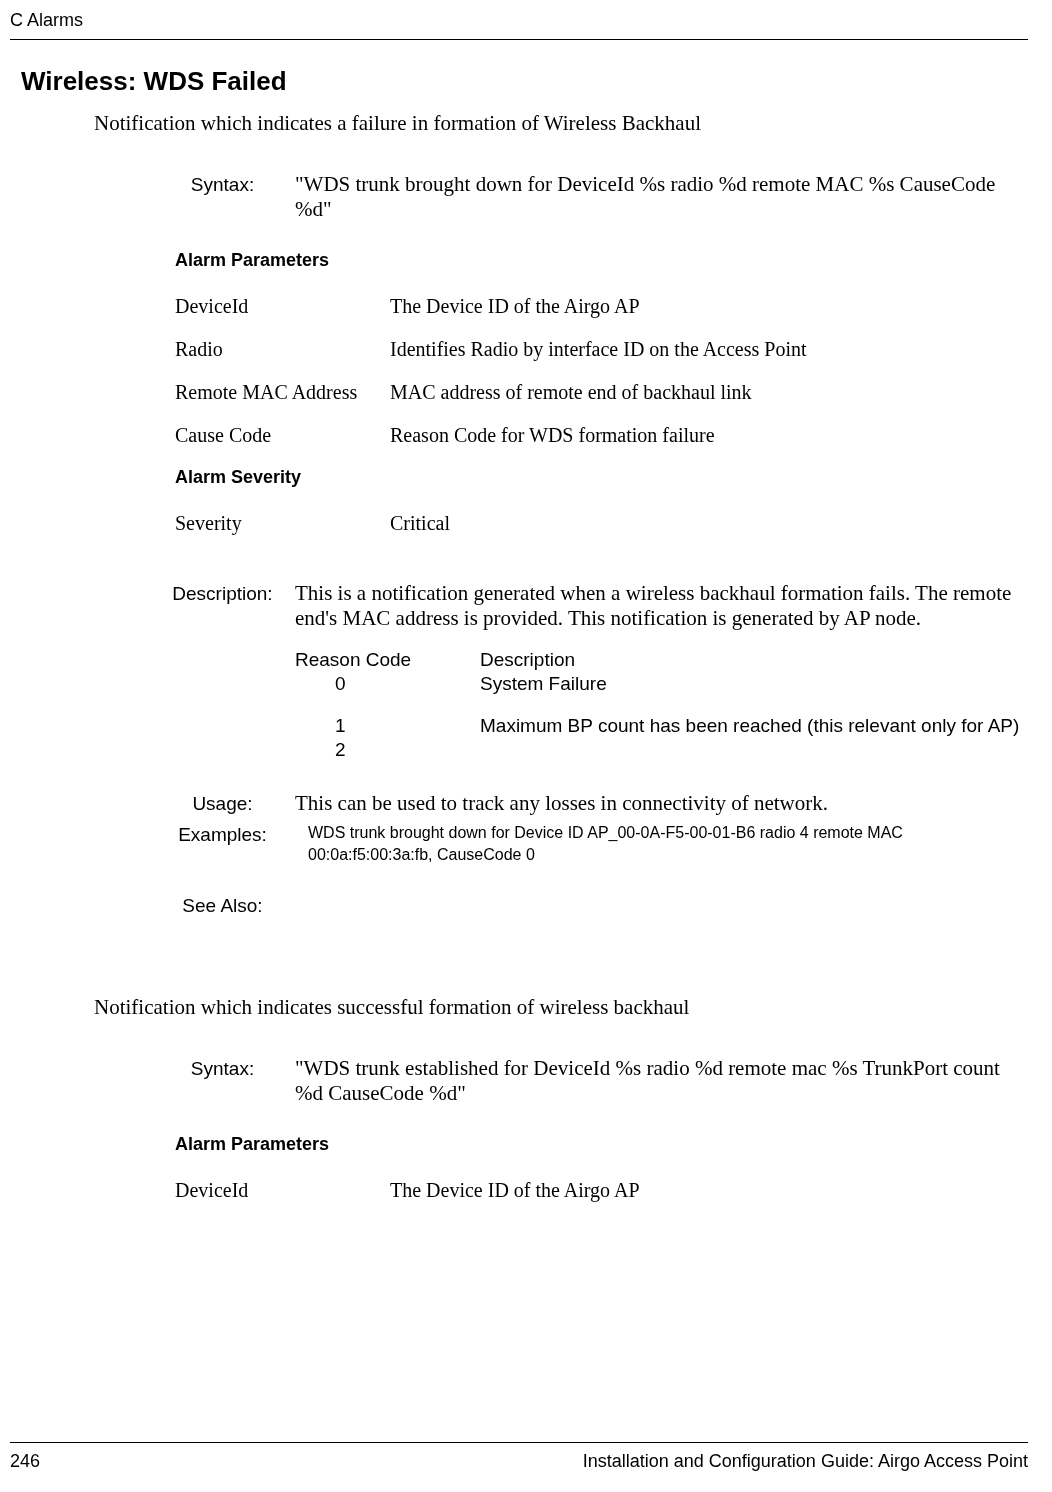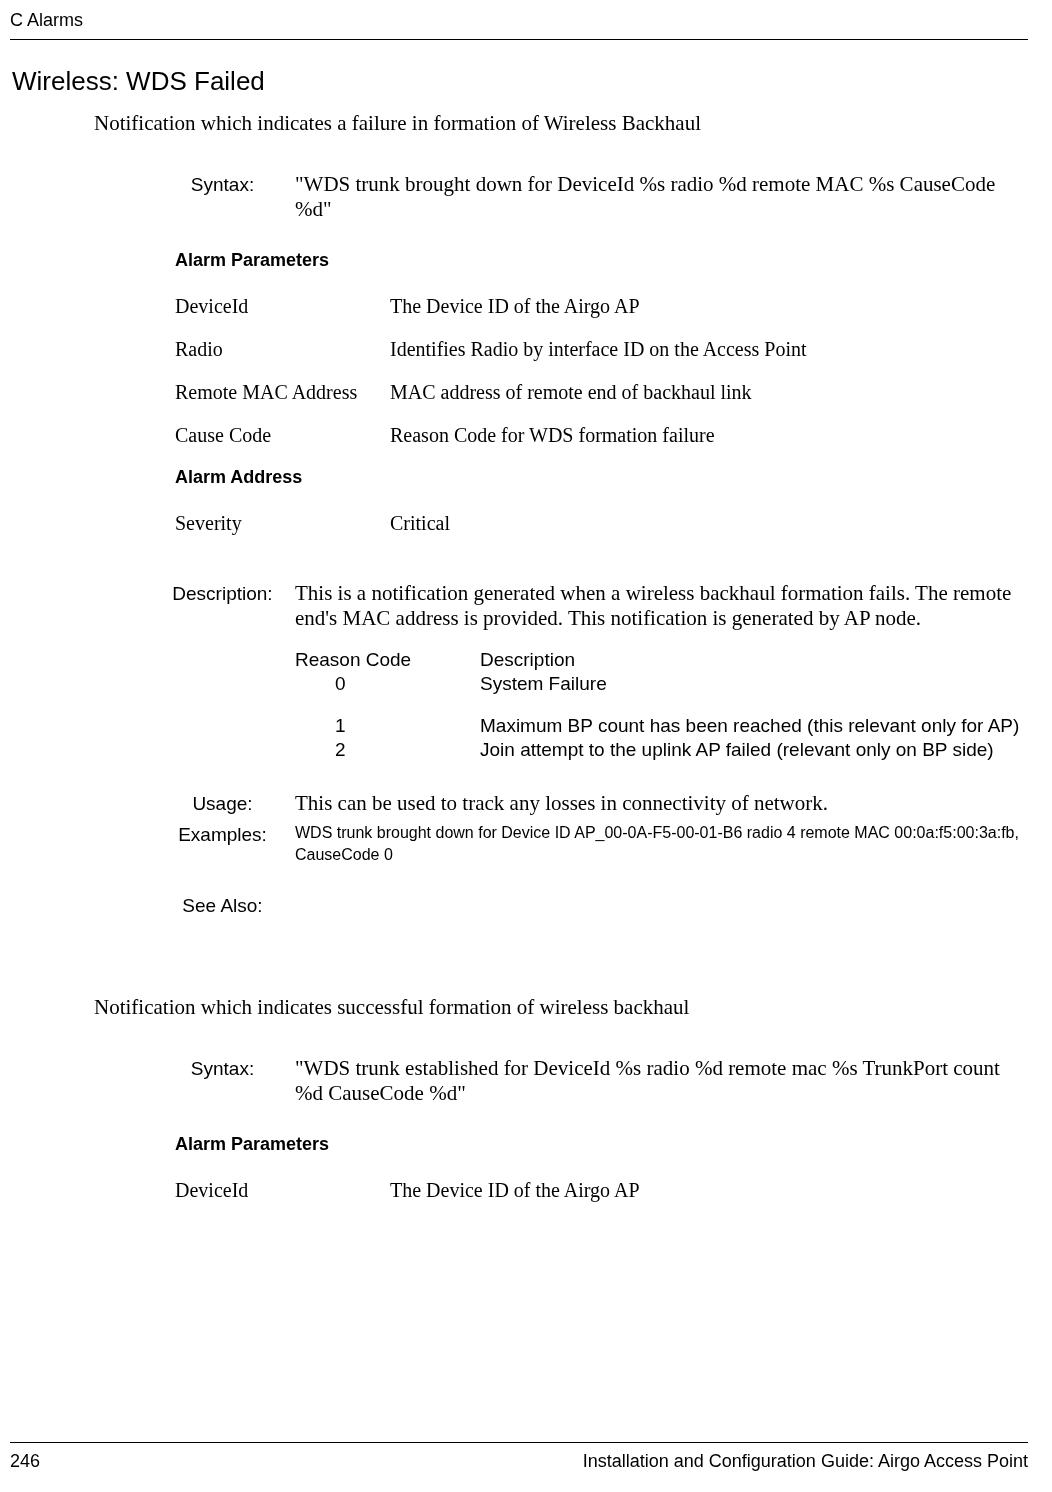--- a/index.html
+++ b/index.html
@@ -24,23 +24,23 @@
     font-size: 18px;
     padding: 0 0 8px 0;
   }
   .hr-top {
     border: none;
     border-top: 1.5px solid #000;
     margin: 0 0 26px 0;
   }
   .section-title {
     font-family: Arial, Helvetica, sans-serif;
-    font-weight: normal;
+    font-weight: bold;
     font-size: 26px;
-    margin: 12px 0 14px 2px;
+    margin: 12px 0 14px 11px;
   }
   .intro {
     font-size: 21px;
     margin-left: 84px;
     margin-bottom: 36px;
   }
   .row {
     display: flex;
     margin-left: 140px;
     margin-bottom: 8px;
@@ -164,21 +164,21 @@
     </div>
     <div class="param-row">
       <div class="pname">Remote MAC Address</div>
       <div class="pdesc">MAC address of  remote end of backhaul link</div>
     </div>
     <div class="param-row">
       <div class="pname">Cause Code</div>
       <div class="pdesc">Reason Code for WDS formation failure</div>
     </div>
 
-    <div class="param-head">Alarm Address</div>
+    <div class="param-head">Alarm Severity</div>
     <div class="param-row">
       <div class="pname">Severity</div>
       <div class="pdesc">Critical</div>
     </div>
   </div>
 
   <div class="spacer-md"></div>
 
   <div class="row">
     <div class="label">Description:</div>
@@ -194,30 +194,29 @@
       <div class="rc">0</div>
       <div class="rd">System Failure</div>
     </div>
     <div style="height:18px"></div>
     <div class="reason-row">
       <div class="rc">1</div>
       <div class="rd">Maximum BP count has been reached (this relevant only for AP)</div>
     </div>
     <div class="reason-row">
       <div class="rc">2</div>
-      <div class="rd">Join attempt to the uplink AP failed (relevant only on BP side)</div>
     </div>
   </div>
 
   <div class="usage-block">
     <div class="row">
       <div class="label">Usage:</div>
       <div class="value">This can be used to track any losses in connectivity of network.</div>
     </div>
-    <div class="row" style="margin-top:-2px;">
+    <div class="row" style="margin-top:-2px;gap:13px;">
       <div class="label">Examples:</div>
       <div class="value examples-value">WDS trunk brought down for Device ID AP_00-0A-F5-00-01-B6 radio 4  remote MAC 00:0a:f5:00:3a:fb, CauseCode 0</div>
     </div>
     <div style="height:18px"></div>
     <div class="row">
       <div class="label">See Also:</div>
       <div class="value"></div>
     </div>
   </div>
 

